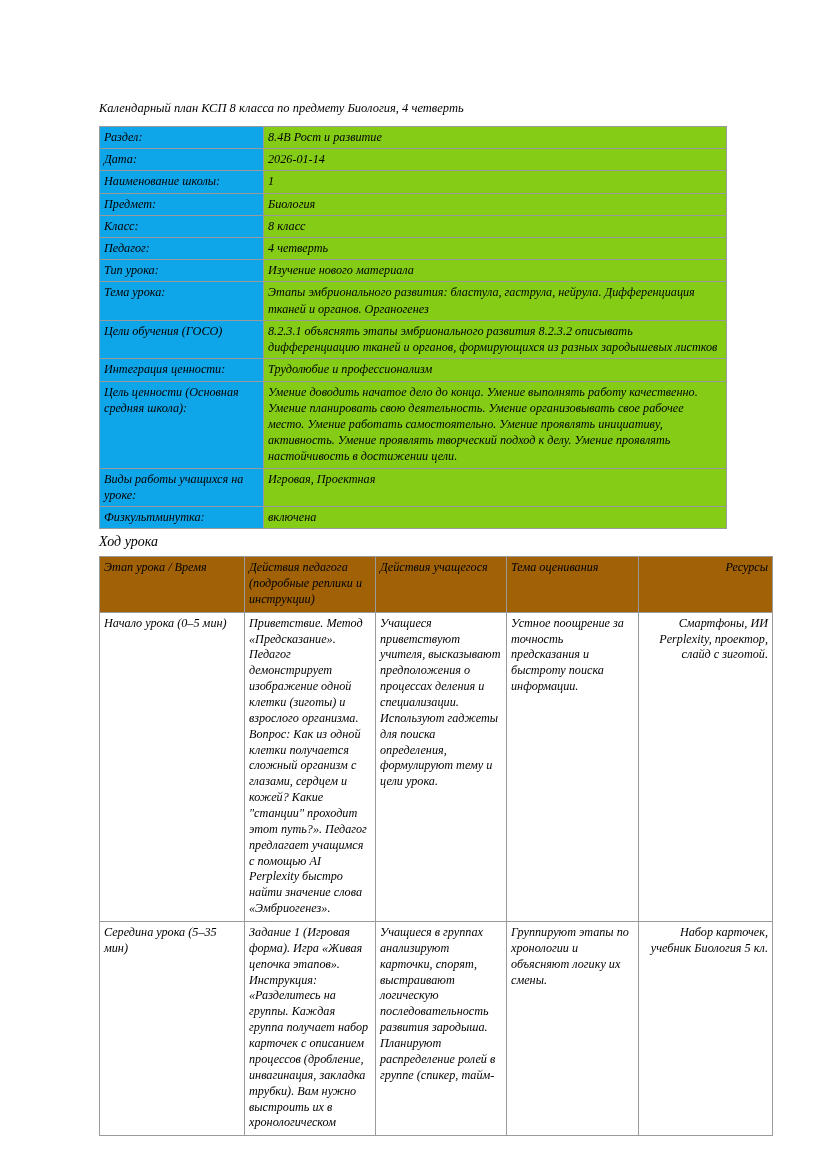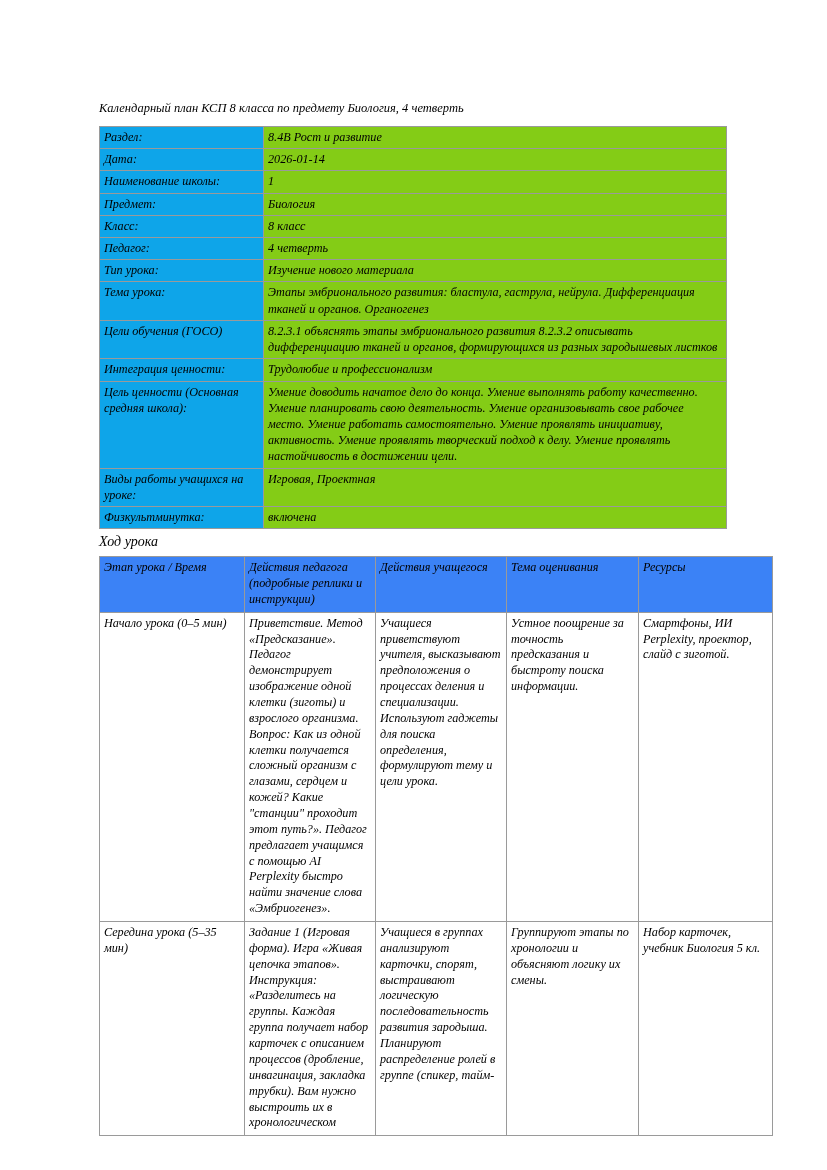--- a/index.html
+++ b/index.html
@@ -60,27 +60,27 @@
     line-height: 1.30;
     padding: 3px 4px 4px 4px;
     vertical-align: top;
     text-align: left;
     font-weight: normal;
     word-wrap: break-word;
     overflow-wrap: break-word;
     hyphens: none;
   }
   table.lesson-table thead th {
-    background: #3b82f6;
+    background: #a16207;
   }
   table.lesson-table .c0 { width: 136px; }
   table.lesson-table .c1 { width: 122px; }
   table.lesson-table .c2 { width: 122px; }
   table.lesson-table .c3 { width: 123px; }
-  table.lesson-table .c4 { width: 125px; }
+  table.lesson-table .c4 { width: 125px; text-align: right; }
   .clip {
     overflow: hidden;
   }
 </style>
 </head>
 <body>
 
 <div class="page">
 
   <div class="doc-title">Календарный план КСП 8 класса по предмету Биология, 4 четверть</div>

